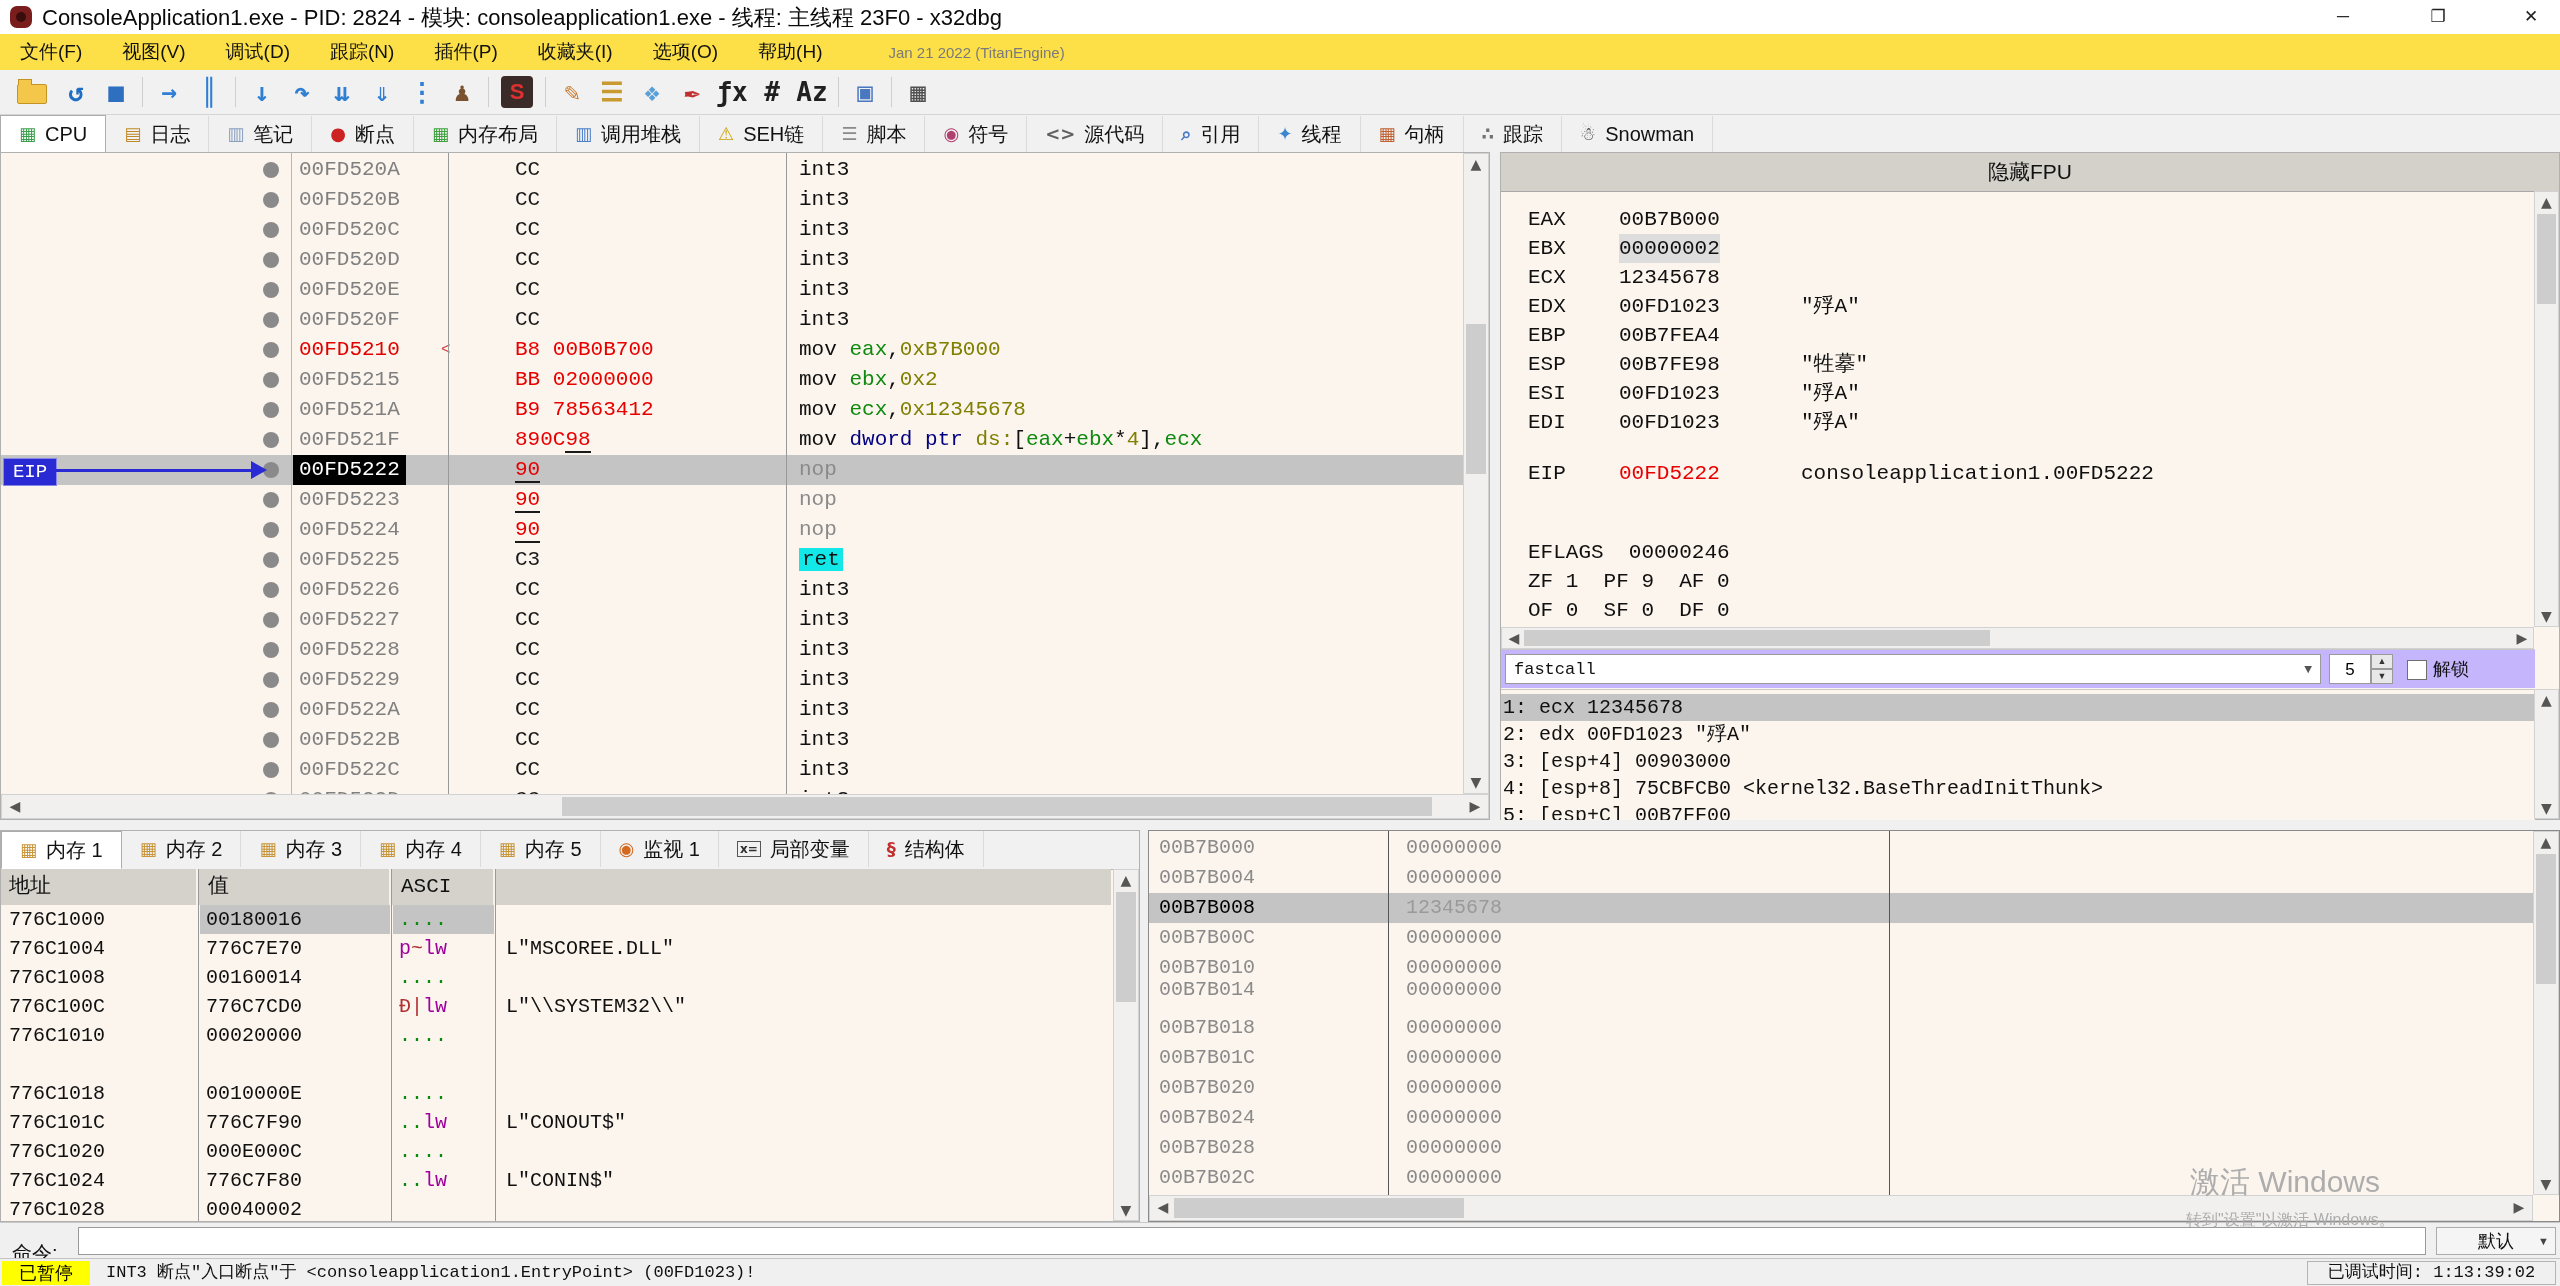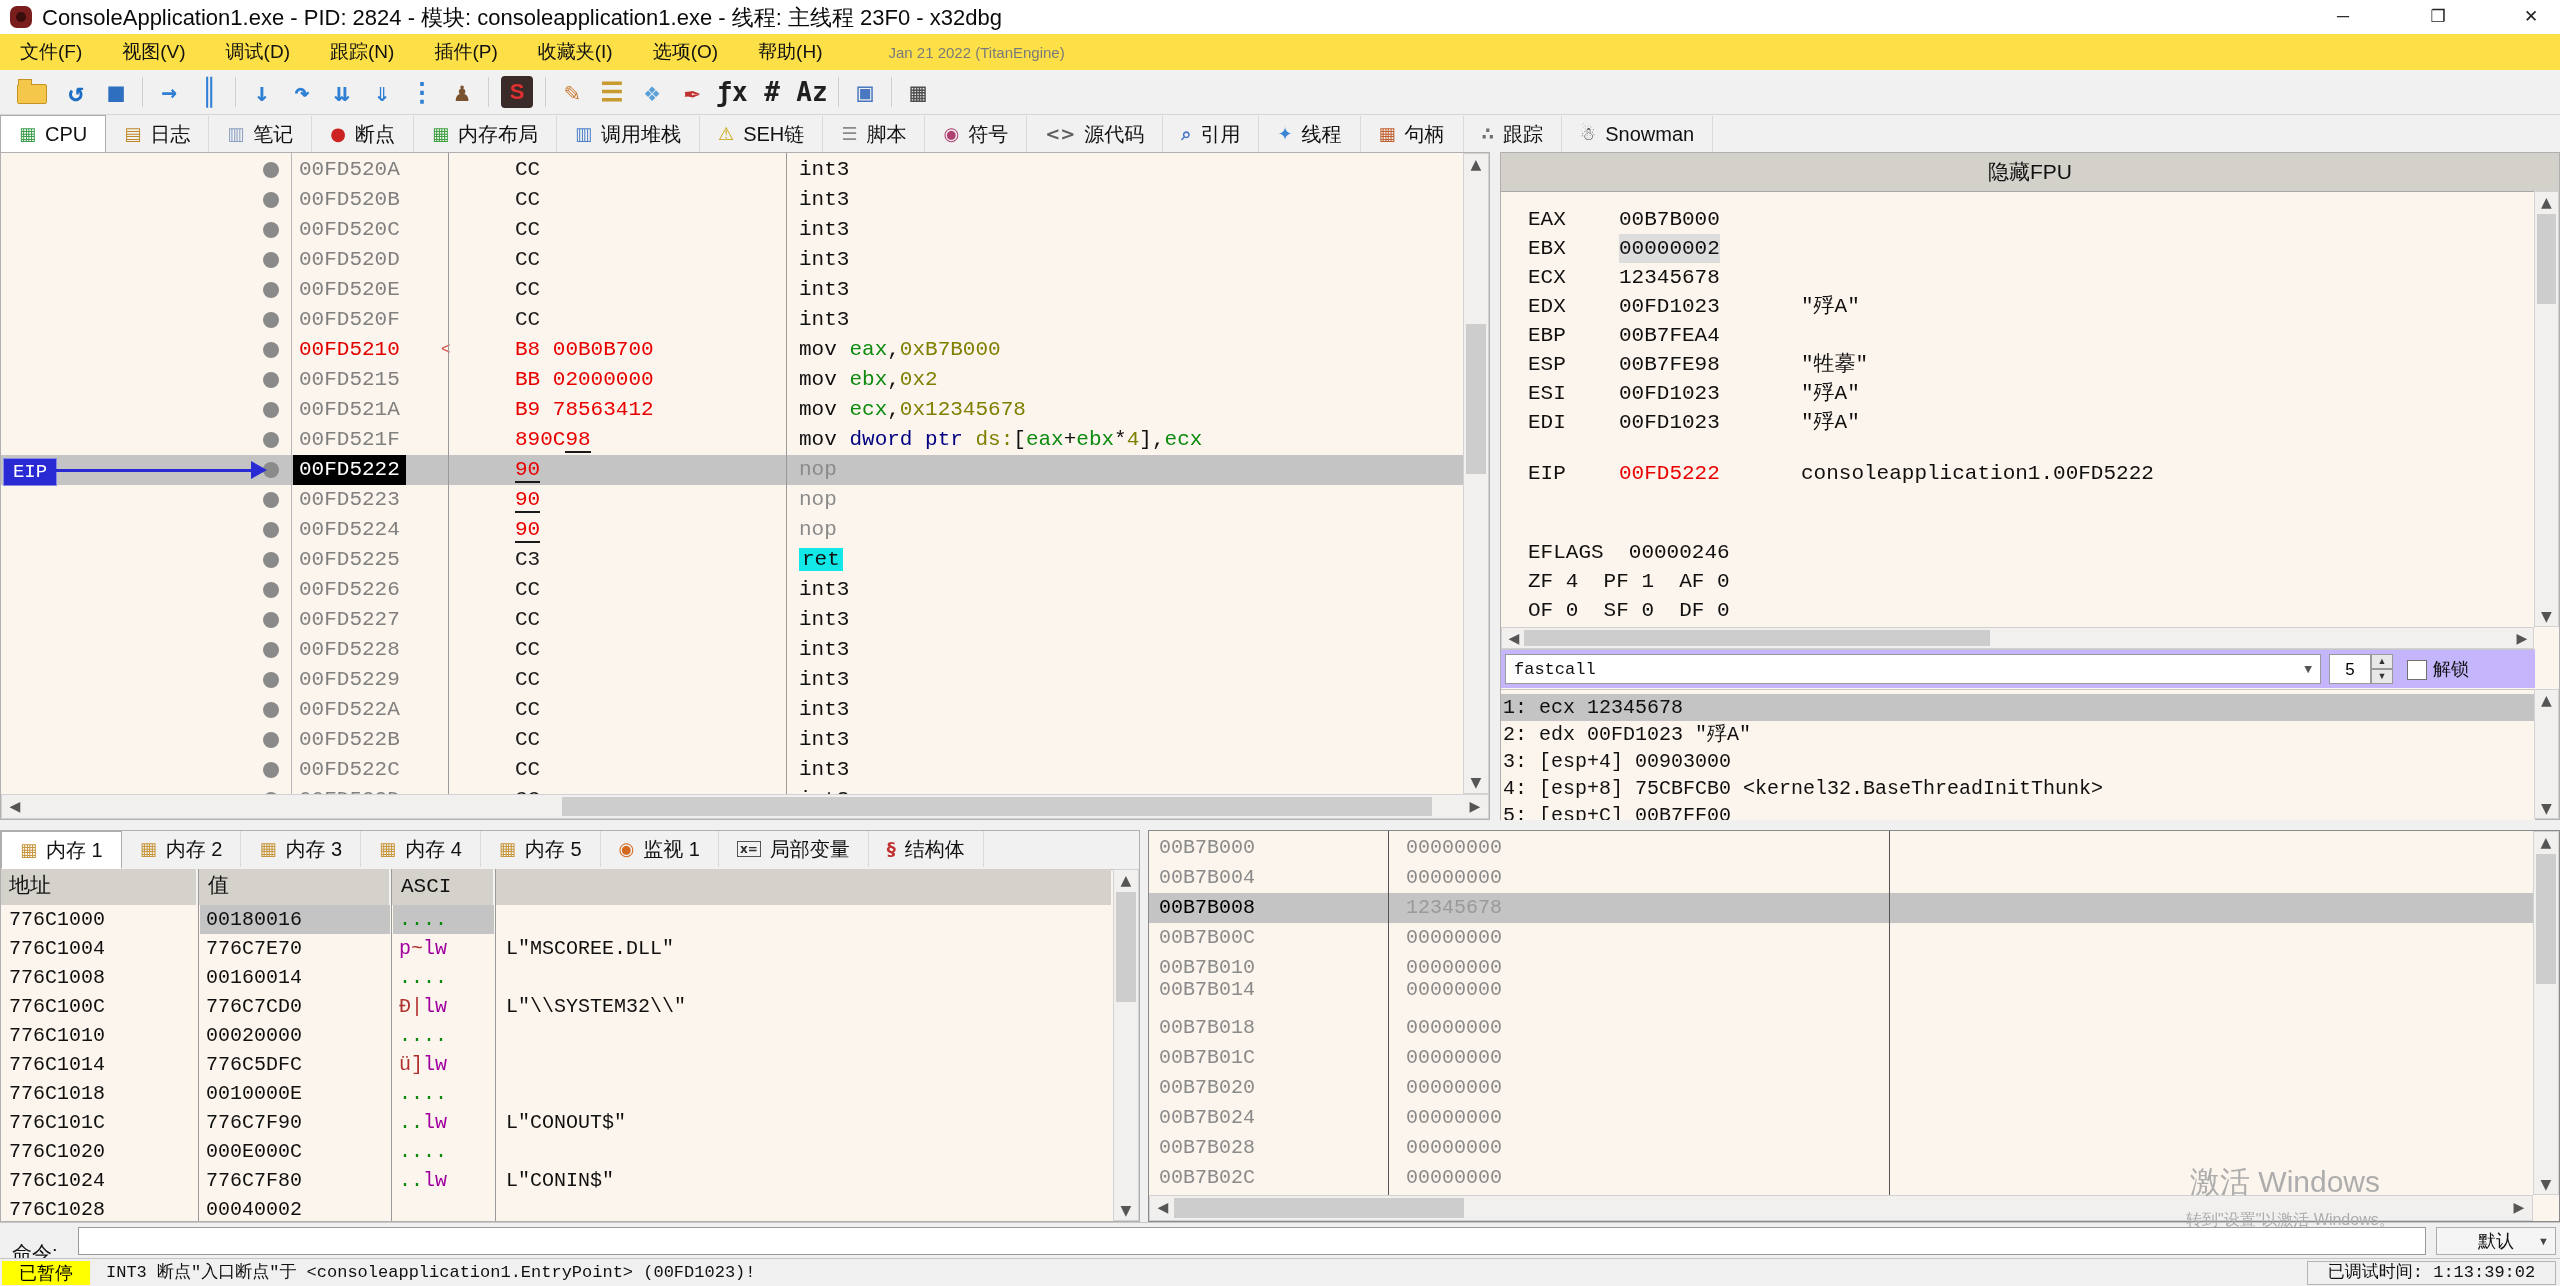--- a/index.html
+++ b/index.html
@@ -299,21 +299,21 @@
       <div class="rrow" style="top: 52px;"><span class="rlab">EAX</span><span class="rval">00B7B000</span></div>
       <div class="rrow" style="top: 81px;"><span class="rlab">EBX</span><span class="rval vhl">00000002</span></div>
       <div class="rrow" style="top: 110px;"><span class="rlab">ECX</span><span class="rval">12345678</span></div>
       <div class="rrow" style="top: 139px;"><span class="rlab">EDX</span><span class="rval">00FD1023</span><span class="rinfo">"殍A"</span></div>
       <div class="rrow" style="top: 168px;"><span class="rlab">EBP</span><span class="rval">00B7FEA4</span></div>
       <div class="rrow" style="top: 197px;"><span class="rlab">ESP</span><span class="rval">00B7FE98</span><span class="rinfo">"牲摹"</span></div>
       <div class="rrow" style="top: 226px;"><span class="rlab">ESI</span><span class="rval">00FD1023</span><span class="rinfo">"殍A"</span></div>
       <div class="rrow" style="top: 255px;"><span class="rlab">EDI</span><span class="rval">00FD1023</span><span class="rinfo">"殍A"</span></div>
       <div class="rrow" style="top: 306px;"><span class="rlab">EIP</span><span class="rval red">00FD5222</span><span class="rinfo">consoleapplication1.00FD5222</span></div>
       <div class="flagline" style="top: 385px; text-align: center;">EFLAGS  00000246</div>
-      <div class="flagline" style="top: 414px;">ZF 4  PF 1  AF 0</div>
+      <div class="flagline" style="top: 414px;">ZF 1  PF 9  AF 0</div>
       <div class="flagline" style="top: 443px;">OF 0  SF 0  DF 0</div>
     </div>
 
   <div class="sb" style="left:1033px;top:38px;width:25px;height:436px">
     <div class="sbarrow" style="left:0;top:2px;width:23px">▲</div>
     <div class="sbthumb" style="left:2px;top:22px;width:19px;height:90px"></div>
     <div class="sbarrow" style="left:0;top:416px;width:23px">▼</div>
   </div>
 
   <div class="sb" style="left:0;top:474px;width:1033px;height:22px">
@@ -383,21 +383,20 @@
       <span class="hcell" style="left: 0px; width: 197px;">地址</span>
       <span class="hcell" style="left: 199px; width: 191px;">值</span>
       <span class="hcell" style="left: 392px; width: 102px;">ASCI</span>
     </div>
   <div id="dump-rows">
       <div class="mrow" style="top: 0px;"><span class="cellbg" style="left: 199px; width: 190px;"></span><span class="cellbg" style="left: 392px; width: 101px;"></span><span class="maddr">776C1000</span><span class="mval">00180016</span><span class="masc"><span class="ac-dot">.</span><span class="ac-dot">.</span><span class="ac-dot">.</span><span class="ac-dot">.</span></span></div>
       <div class="mrow" style="top: 29px;"><span class="maddr">776C1004</span><span class="mval">776C7E70</span><span class="masc"><span class="ac-let">p</span><span class="ac-sym">~</span><span class="ac-let">l</span><span class="ac-let">w</span></span><span class="mcom">L"MSCOREE.DLL"</span></div>
       <div class="mrow" style="top: 58px;"><span class="maddr">776C1008</span><span class="mval">00160014</span><span class="masc"><span class="ac-dot">.</span><span class="ac-dot">.</span><span class="ac-dot">.</span><span class="ac-dot">.</span></span></div>
       <div class="mrow" style="top: 87px;"><span class="maddr">776C100C</span><span class="mval">776C7CD0</span><span class="masc"><span class="ac-sym">Đ</span><span class="ac-sym">|</span><span class="ac-let">l</span><span class="ac-let">w</span></span><span class="mcom">L"\\SYSTEM32\\"</span></div>
       <div class="mrow" style="top: 116px;"><span class="maddr">776C1010</span><span class="mval">00020000</span><span class="masc"><span class="ac-dot">.</span><span class="ac-dot">.</span><span class="ac-dot">.</span><span class="ac-dot">.</span></span></div>
-      <div class="mrow" style="top: 145px;"><span class="maddr">776C1014</span><span class="mval">776C5DFC</span><span class="masc"><span class="ac-sym">ü</span><span class="ac-sym">]</span><span class="ac-let">l</span><span class="ac-let">w</span></span></div>
       <div class="mrow" style="top: 174px;"><span class="maddr">776C1018</span><span class="mval">0010000E</span><span class="masc"><span class="ac-dot">.</span><span class="ac-dot">.</span><span class="ac-dot">.</span><span class="ac-dot">.</span></span></div>
       <div class="mrow" style="top: 203px;"><span class="maddr">776C101C</span><span class="mval">776C7F90</span><span class="masc"><span class="ac-dot">.</span><span class="ac-dot">.</span><span class="ac-let">l</span><span class="ac-let">w</span></span><span class="mcom">L"CONOUT$"</span></div>
       <div class="mrow" style="top: 232px;"><span class="maddr">776C1020</span><span class="mval">000E000C</span><span class="masc"><span class="ac-dot">.</span><span class="ac-dot">.</span><span class="ac-dot">.</span><span class="ac-dot">.</span></span></div>
       <div class="mrow" style="top: 261px;"><span class="maddr">776C1024</span><span class="mval">776C7F80</span><span class="masc"><span class="ac-dot">.</span><span class="ac-dot">.</span><span class="ac-let">l</span><span class="ac-let">w</span></span><span class="mcom">L"CONIN$"</span></div>
       <div class="mrow" style="top: 290px;"><span class="maddr">776C1028</span><span class="mval">00040002</span><span class="masc"></span></div>
     </div>
   <div class="vline" style="left:197px;top:38px;height:352px"></div>
   <div class="vline" style="left:390px;top:38px;height:352px"></div>
   <div class="vline" style="left:494px;top:38px;height:352px"></div>
   <div class="sb" style="left:1112px;top:38px;width:26px;height:352px">

